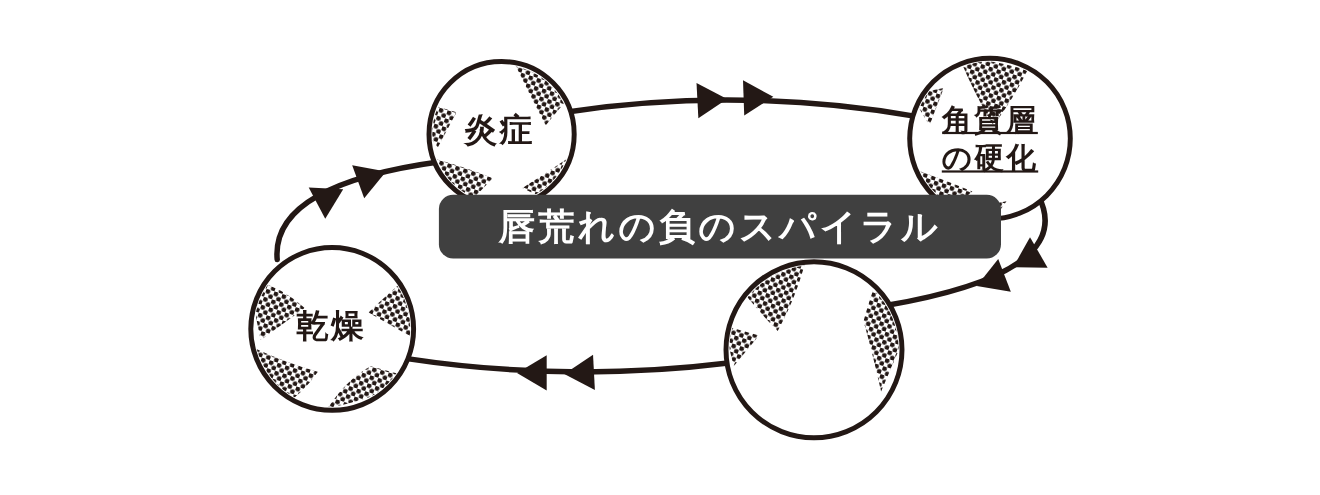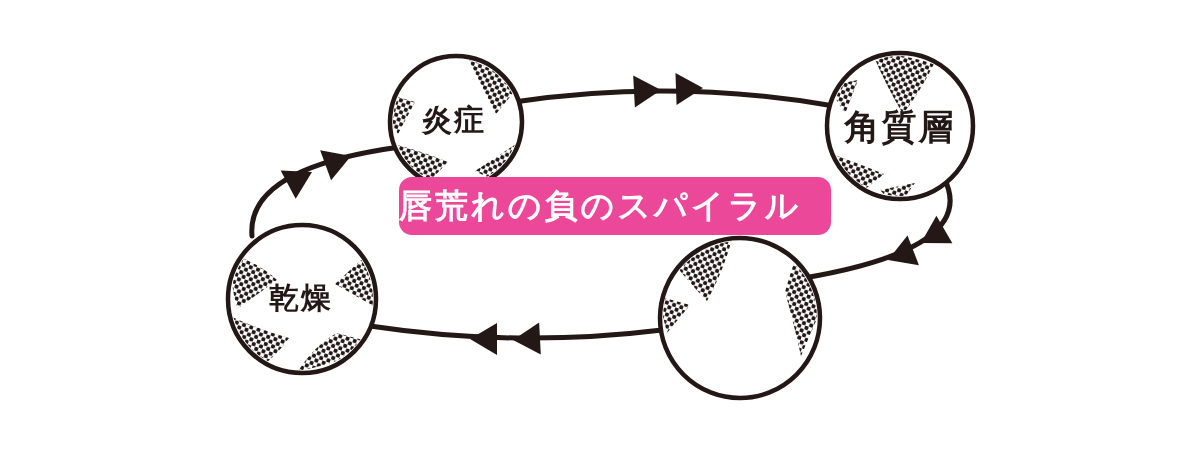--- a/index.html
+++ b/index.html
@@ -16,28 +16,28 @@
     transform:translate(-50%,-50%);
     text-align:center;
     color:#231815;
     font-weight:bold;
     white-space:nowrap;
     letter-spacing:2px;
     line-height:1.3;
   }
   .node-label .line{display:block;}
   .label-lg{font-size:30px;}
-  .label-md{font-size:35px;}
+  .label-md{font-size:27px;text-decoration:underline;}
   .title-box{
     position:absolute;
     left:399px;top:177px;
-    width:432px;height:58px;
-    background:#ec4899;
+    width:511px;height:58px;
+    background:#404040;
     border-radius:13px;
-    display:flex;align-items:center;justify-content:flex-start;
+    display:flex;align-items:center;justify-content:center;
   }
   .title-box .title-text{
     color:#ffffff;
     font-size:33px;
     font-weight:bold;
     letter-spacing:3px;
     white-space:nowrap;
   }
 </style>
 </head>
@@ -116,20 +116,21 @@
       </g>
     </g>
   </svg>
 
   <div class="node-label label-lg" style="left:454px;top:119px;">
     <span class="line">炎症</span>
   </div>
 
   <div class="node-label label-md" style="left:900px;top:127px;">
     <span class="line">角質層</span>
+    <span class="line">の硬化</span>
   </div>
 
   <div class="node-label label-md" style="left:742px;top:318px;">
   </div>
 
   <div class="node-label label-lg" style="left:301px;top:297px;text-align:center;">
     <span class="line">乾燥</span>
   </div>
 
   <div class="title-box">

